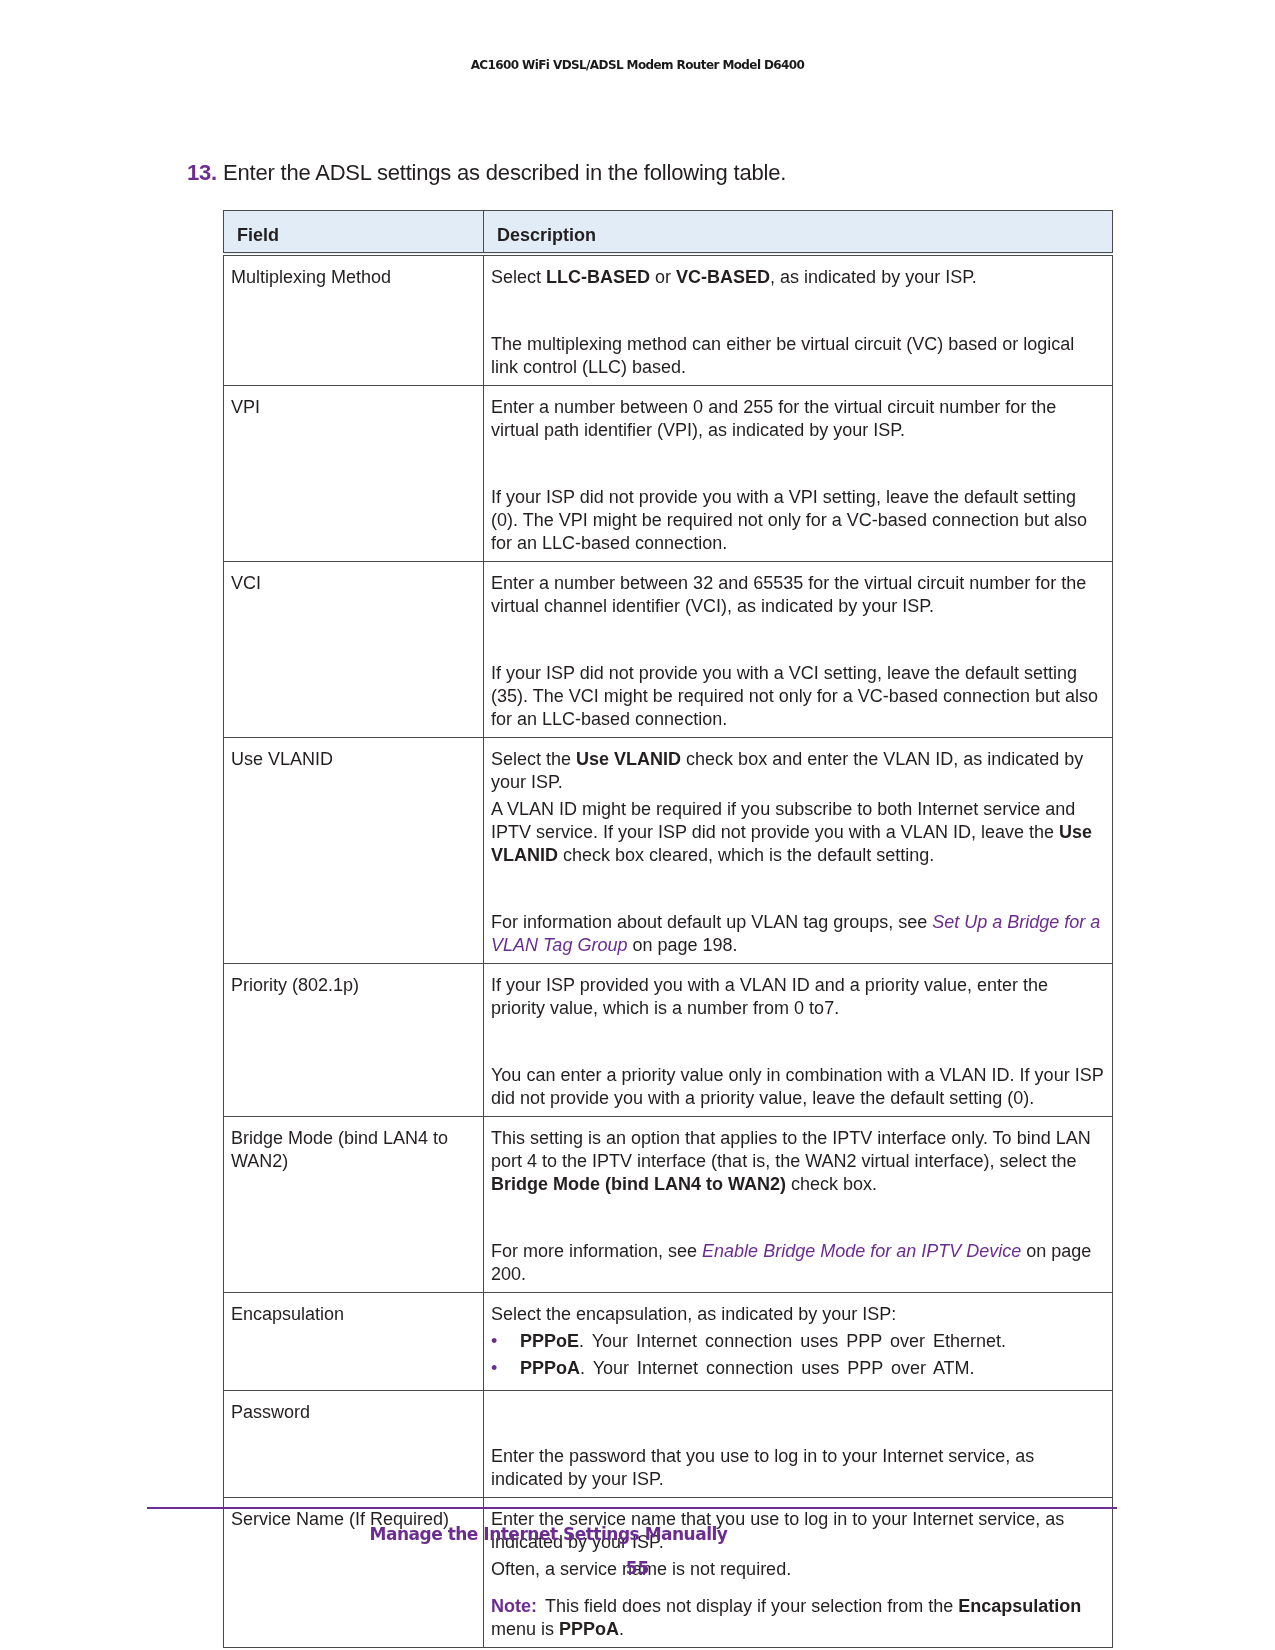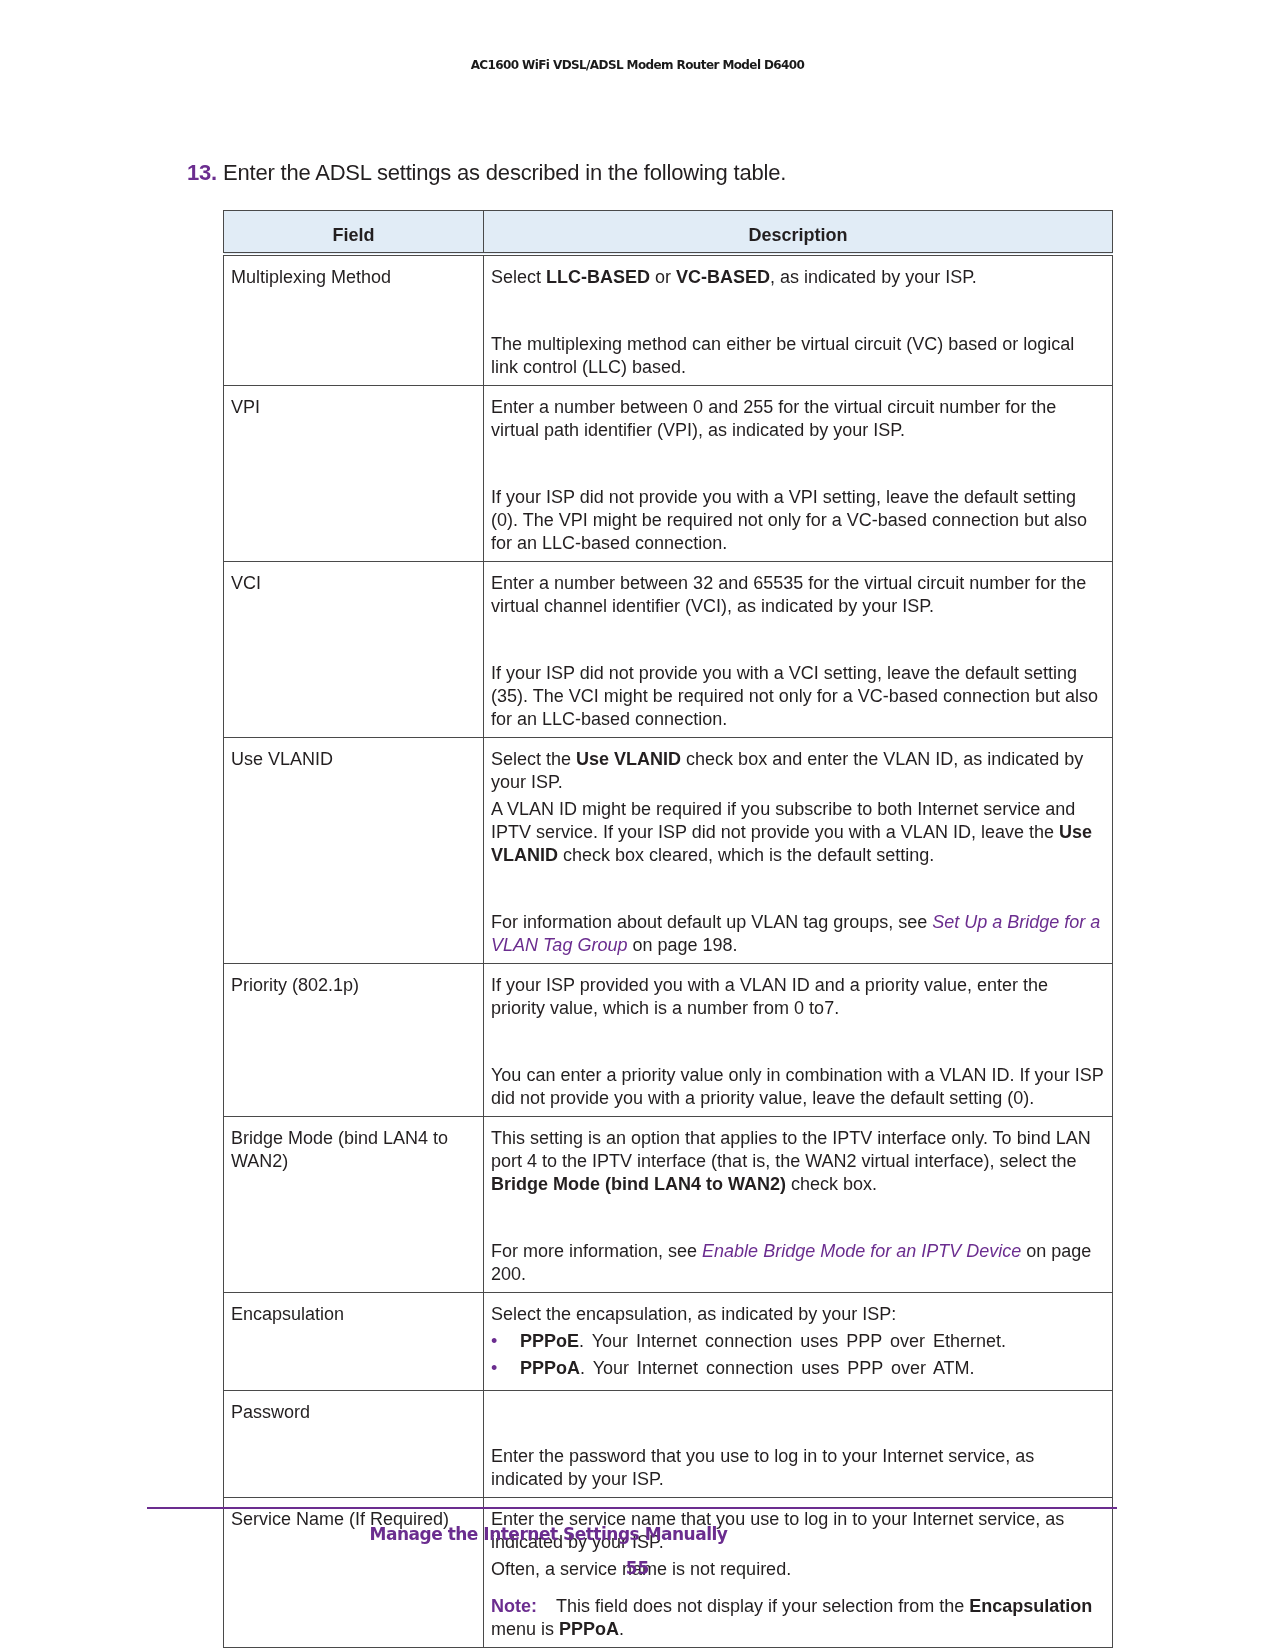--- a/index.html
+++ b/index.html
@@ -19,32 +19,31 @@
     .step .num { color: #6b2d8f; font-weight: bold; margin-right: 6px; }
     table.spec {
       position: absolute; top: 210px; left: 223px; width: 890px;
       border-collapse: collapse; font-size: 18px; line-height: 23px;
     }
     table.spec td, table.spec th {
       border: 1.5px solid #4a4a4a; vertical-align: top; text-align: left;
       padding: 10px 7px 6px 7px;
     }
     table.spec th {
-      background: #e1ecf6; font-weight: bold; padding: 13px 7px 5px 7px;
+      background: #e1ecf6; font-weight: bold; padding: 13px 7px 5px 13px;
       border-bottom: 4px double #4a4a4a;
-      text-align: center;
     }
     table.spec col.c1 { width: 260px; }
     .desc p { margin: 0 0 4px 0; }
     .desc p:last-child { margin-bottom: 0; margin-top: 44px; }
     .link { color: #6b2d8f; font-style: italic; }
     .bullets { margin: 2px 0 0 0; padding: 0; list-style: none; }
     .bullets li { position: relative; padding-left: 29px; margin-bottom: 4px; word-spacing: 3px; }
     .bullets li .dot { position: absolute; left: 0; top: 0; color: #6b2d8f; }
-    .note-label { color: #6b2d8f; font-weight: bold; margin-right: 19px; }
+    .note-label { color: #6b2d8f; font-weight: bold; margin-right: 8px; }
     .note { margin-top: 14px !important; }
     .footer-rule {
       position: absolute; top: 1507px; left: 147px; width: 970px; height: 0;
       border-top: 2px solid #6b2d8f;
     }
     .footer-title {
       position: absolute; top: 1524px; left: 0; width: 1097px; text-align: center;
       font-family: "DejaVu Sans", sans-serif; font-weight: bold; font-size: 17px;
       letter-spacing: -0.5px; color: #6b2d8f;
     }

